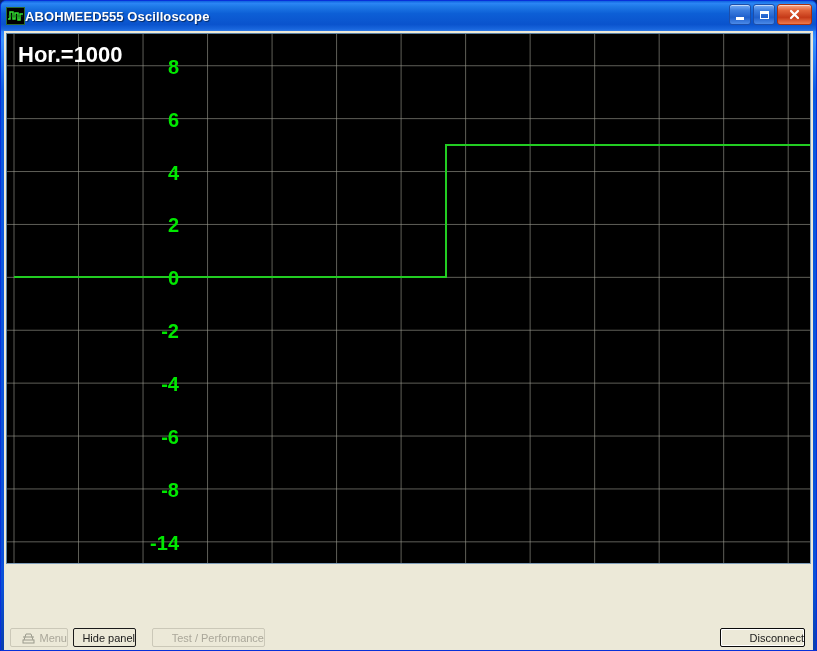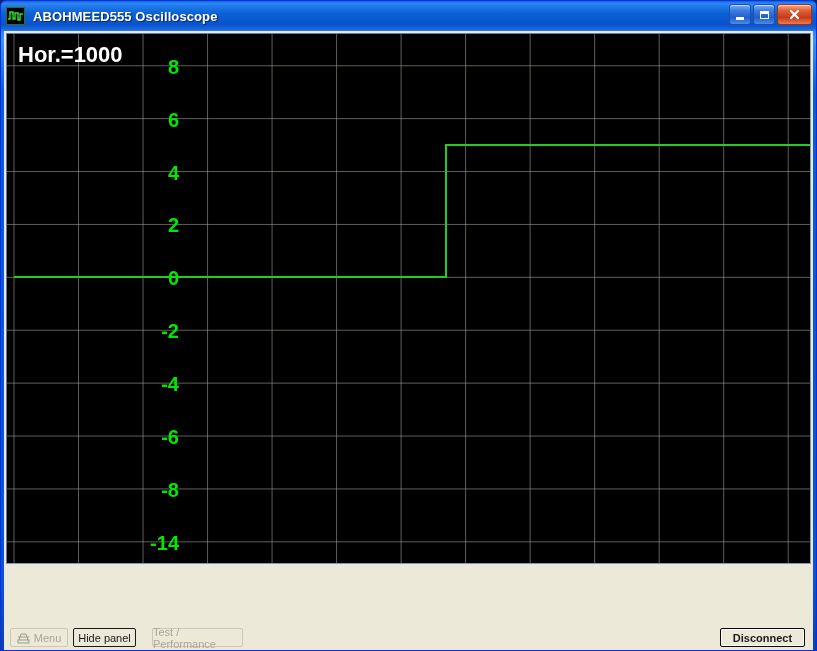--- a/index.html
+++ b/index.html
@@ -48,21 +48,20 @@
     border: 1px solid #2f6a2f;
     box-sizing: border-box;
     position: relative;
     flex: 0 0 auto;
   }
   #app-icon svg { display:block; }
   #title-text {
     color: #ffffff;
     font-weight: bold;
     font-size: 13px;
-    margin-left: 8px;
     text-shadow: 1px 1px 1px rgba(0,0,0,0.55);
     letter-spacing: 0.1px;
     white-space: nowrap;
   }
   #win-buttons {
     position: absolute;
     right: 4px; top: 3px;
     display: flex;
     gap: 2px;
   }
@@ -169,32 +168,32 @@
     background: #ece9d8;
   }
   .btn {
     position: absolute;
     background: #ece9d8;
     border: 1px solid #7f7f6f;
     border-radius: 2px;
     box-sizing: border-box;
     display: flex;
     align-items: center;
-    justify-content: center;
+    justify-content: flex-end;
     font-size: 11px;
     color: #1a1a1a;
     height: 19px;
   }
   .btn.strong { border-color: #1a1a1a; }
   .btn.dim { color: #aaa79a; border-color: #cbc8b8; }
   .btn .bi { margin-right: 4px; display:flex; }
   #disconnect-btn {
     right: 8px; top: 2px;
     width: 85px;
-    font-weight: bold;
+    font-weight: normal;
     border: 1px solid #0a0a0a;
     box-shadow: inset 0 0 0 1px #ffffff;
   }
 </style>
 </head>
 <body>
 
 <div id="window">
 
   <div id="titlebar">
@@ -282,21 +281,21 @@
               <rect x="1" y="9" width="11" height="3" fill="none" stroke="#9a9a8c" stroke-width="1"></rect>
               <path d="M2 9 L4 3 L9 3 L11 9" stroke="#9a9a8c" stroke-width="1" fill="none"></path>
               <path d="M1 6 L12 6" stroke="#9a9a8c" stroke-width="1"></path>
             </svg>
           </span>
           <span>Menu</span>
         </div>
         <div class="btn strong" style="left:69px;top:2px;width:63px;">
           <span>Hide panel</span>
         </div>
-        <div class="btn dim" style="left:148px;top:2px;width:91px;">
+        <div class="btn dim" style="left:148px;top:2px;width:113px;">
           <span>Test / Performance</span>
         </div>
         <div class="btn strong" id="disconnect-btn">
           <span>Disconnect</span>
         </div>
       </div>
 
     </div>
   </div>
 </div>

